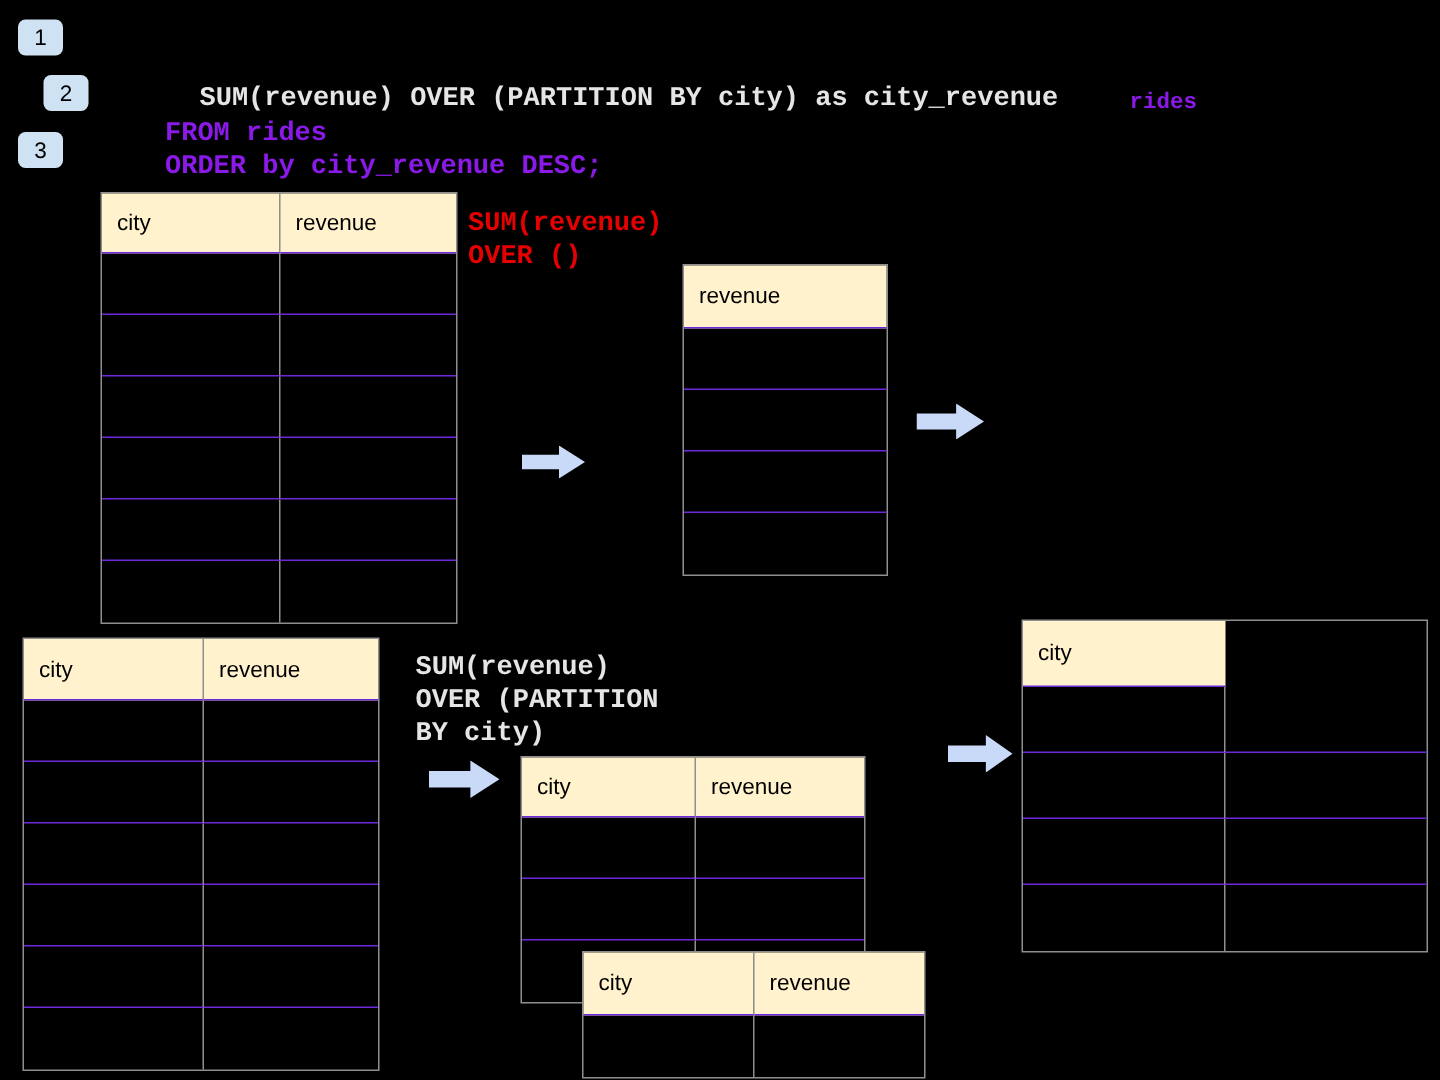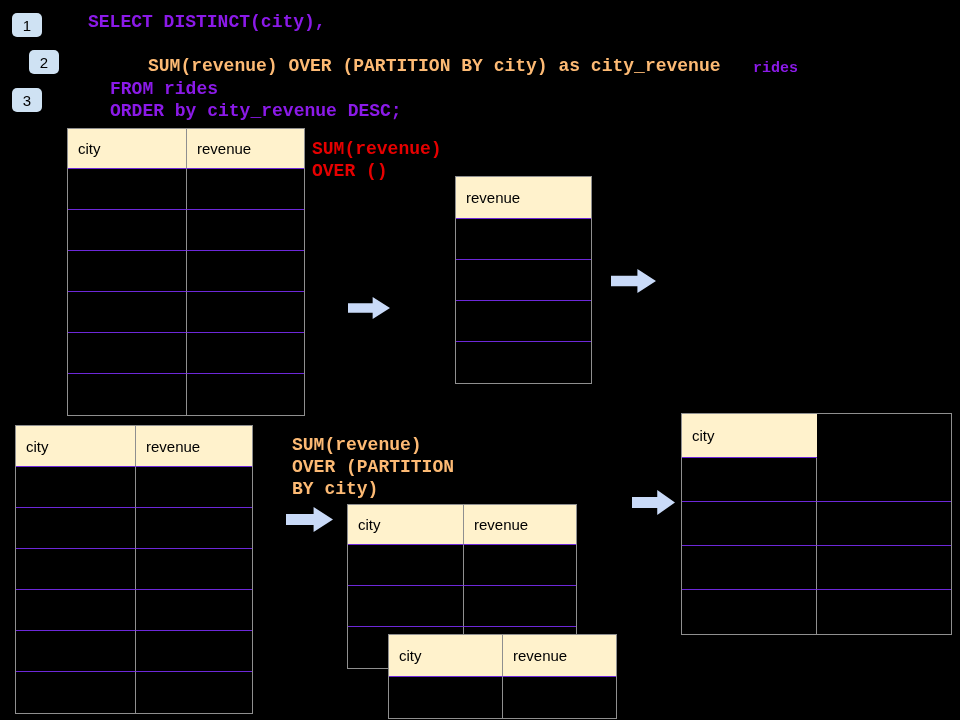--- a/index.html
+++ b/index.html
@@ -5,21 +5,21 @@
   html,body{margin:0;padding:0;background:#000;}
   .canvas{position:relative;width:960px;height:720px;background:#000000;overflow:hidden;
           font-family:"Liberation Sans",sans-serif;}
   
   .code{position:absolute;font-family:"Liberation Mono",monospace;font-weight:bold;
         font-size:18px;line-height:22px;white-space:pre;}
   .code-sm{position:absolute;font-family:"Liberation Mono",monospace;font-weight:bold;
         font-size:15px;line-height:21px;white-space:pre;}
   .purple{color:#8b1ae8;}
   .red{color:#e60000;}
-  .green{color:#fdba74;margin-left:15px;}
+  .green{color:#e5e5e5;}
   
   .badge{position:absolute;width:30px;height:24px;background:#cfe2f3;border-radius:5px;
          color:#000;font-size:15px;display:flex;align-items:center;justify-content:center;}
   
   .tbl{position:absolute;border:1px solid #8f8f8f;background:#000;box-sizing:border-box;}
   .trow{display:flex;}
   .cell{box-sizing:border-box;border-right:1px solid #8f8f8f;border-bottom:1px solid #6d28d9;}
   .cell:last-child{border-right:none;}
   .trow:last-child .cell{border-bottom:none;}
   .th{background:#fff2cc;color:#000;font-size:15px;display:flex;align-items:center;
@@ -28,21 +28,20 @@
 </style>
 </head>
 <body>
 
 <div class="canvas">
 
   <div class="badge" style="left:12px;top:13px;">1</div>
   <div class="badge" style="left:29px;top:50px;">2</div>
   <div class="badge" style="left:12px;top:88px;">3</div>
 
-  <div class="code purple" style="left:88px;top:11px;">SELECT DISTINCT(city),</div>
   <div class="code green" style="left:133px;top:55px;">SUM(revenue) OVER (PARTITION BY city) as city_revenue</div>
   <div class="code purple" style="left:110px;top:78px;">FROM rides</div>
   <div class="code purple" style="left:110px;top:100px;">ORDER by city_revenue DESC;</div>
 
   <div class="code-sm purple" style="left:753px;top:58px;">rides</div>
 
   <div class="code red" style="left:312px;top:138px;">SUM(revenue)</div>
   <div class="code red" style="left:312px;top:160px;">OVER ()</div>
 
   <div class="code green" style="left:277px;top:434px;">SUM(revenue)</div>

